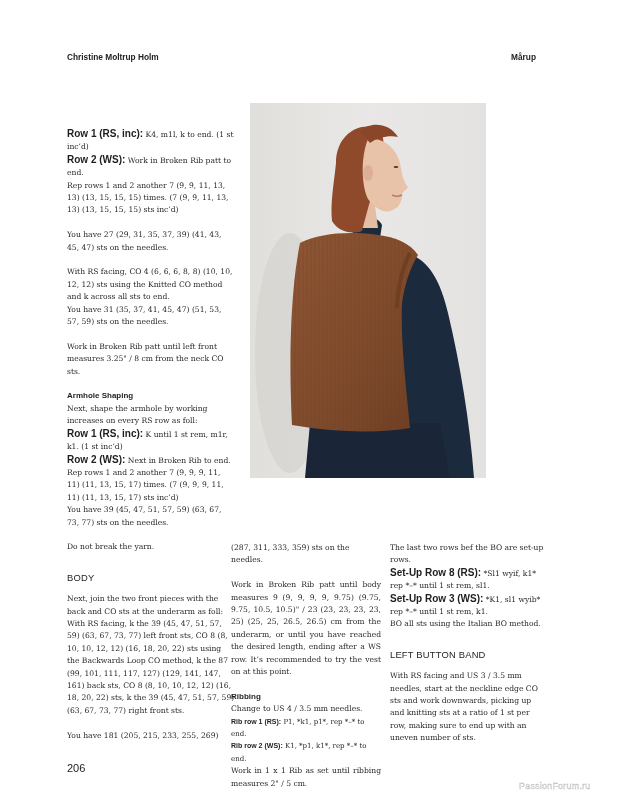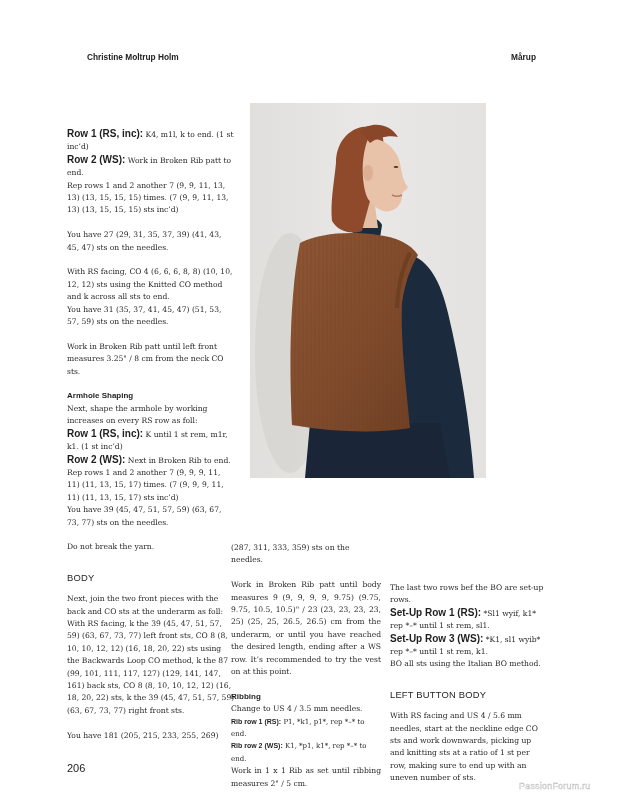--- a/index.html
+++ b/index.html
@@ -1,38 +1,38 @@
 <!DOCTYPE html>
 <html><head>
   <meta charset="utf-8">
   <style>
     * { margin: 0; padding: 0; box-sizing: border-box; }
     html, body { width: 622px; height: 800px; background: #ffffff; overflow: hidden; }
     body { position: relative; color: #2a2a2a; font-family: "DejaVu Serif", serif; }
 
     .header-author, .header-title {
       position: absolute; top: 52px;
-      font-family: "Liberation Sans", sans-serif; font-size: 8.3px; font-weight: bold; color: #222; margin-left: 20px;
+      font-family: "Liberation Sans", sans-serif; font-size: 8.3px; font-weight: bold; color: #222;
     }
     .header-author { left: 67px; }
     .header-title { right: 86px; }
 
     .col { position: absolute; font-size: 7.6px; line-height: 12.4px; }
     .col p { margin: 0; }
     .gap { height: 12.4px; }
     .lbl { font-family: "Liberation Sans", sans-serif; font-weight: bold; font-size: 10px; color: #1e1e1e; }
     .lbl-sm { font-family: "Liberation Sans", sans-serif; font-weight: bold; font-size: 7px; color: #1e1e1e; }
     .sub-head { font-family: "Liberation Sans", sans-serif; font-weight: bold; font-size: 8px; color: #1e1e1e; }
     .section-head { font-family: "Liberation Sans", sans-serif; font-weight: normal; font-size: 9.4px; color: #1e1e1e; letter-spacing: 0.2px; }
     .justify { text-align: justify; }
     em { font-style: italic; }
 
     #col1 { left: 67px; top: 128px; width: 168px; }
     #col2 { left: 231px; top: 542px; width: 150px; }
-    #col3 { left: 390px; top: 542px; width: 155px; margin-top: 40px; }
+    #col3 { left: 390px; top: 542px; width: 155px; }
 
     .photo {
       position: absolute; left: 250px; top: 103px; width: 236px; height: 375px;
       background: linear-gradient(180deg, #e8e7e5 0%, #e2e1df 60%, #dcdbd8 100%);
       overflow: hidden;
     }
     .photo svg { width: 100%; height: 100%; display: block; }
 
     .page-number {
       position: absolute; left: 67px; top: 762px;
@@ -134,23 +134,23 @@
   <div class="gap"></div>
   <p class="sub-head">Ribbing</p>
   <p>Change to US 4 / 3.5 mm needles.</p>
   <p style="font-size:7px"><span class="lbl-sm">Rib row 1 (RS):</span><span> P1, *k1, p1*, rep *–* to end.</span></p>
   <p style="font-size:7px"><span class="lbl-sm">Rib row 2 (WS):</span><span> K1, *p1, k1*, rep *–* to end.</span></p>
   <p class="justify">Work in 1 x 1 Rib as set until ribbing measures 2" / 5 cm.</p>
 </div>
 
 <div id="col3" class="col">
   <p>The last two rows bef the BO are set-up rows.</p>
-  <p><span class="lbl">Set-Up Row 1 (RS):</span><span> *Sl1 wyif, k1* rep *–* until 1 st rem, sl1.</span></p>
+  <p><span class="lbl">Set-Up Row 8 (RS):</span><span> *Sl1 wyif, k1* rep *–* until 1 st rem, sl1.</span></p>
   <p><span class="lbl">Set-Up Row 3 (WS):</span><span> *K1, sl1 wyib* rep *–* until 1 st rem, k1.</span></p>
   <p>BO all sts using the Italian BO method.</p>
   <div style="height:18px"></div>
-  <p class="section-head">LEFT BUTTON BODY</p>
+  <p class="section-head">LEFT BUTTON BAND</p>
   <div style="height:9px"></div>
-  <p>With RS facing and US 4 / 5.6 mm needles, start at the neckline edge CO sts and work downwards, picking up and knitting sts at a ratio of 1 st per row, making sure to end up with an uneven number of sts.</p>
+  <p>With RS facing and US 3 / 3.5 mm needles, start at the neckline edge CO sts and work downwards, picking up and knitting sts at a ratio of 1 st per row, making sure to end up with an uneven number of sts.</p>
 </div>
 
 <div class="page-number">206</div>
 <div class="watermark">PassionForum.ru</div>
 
 </body></html>

